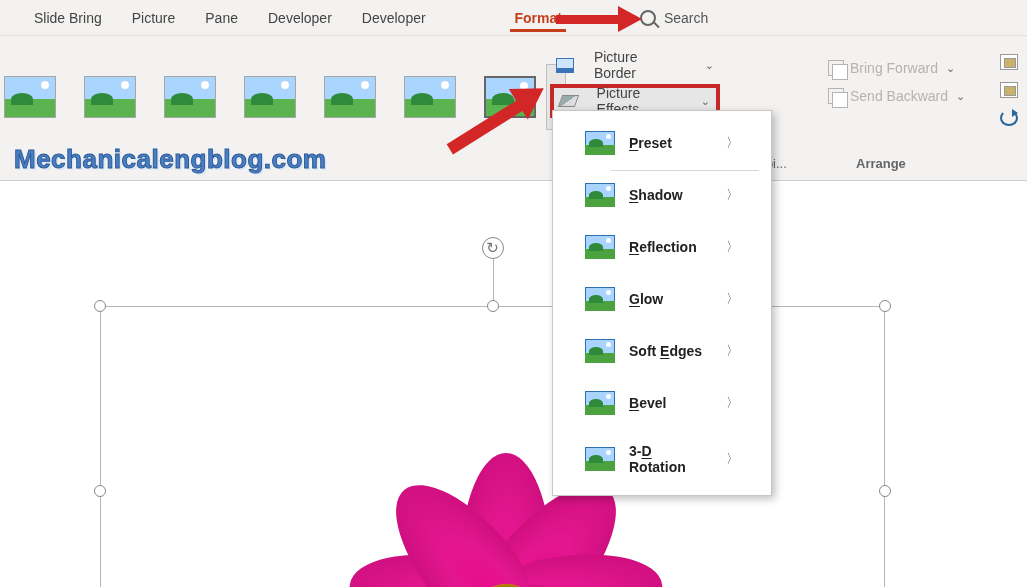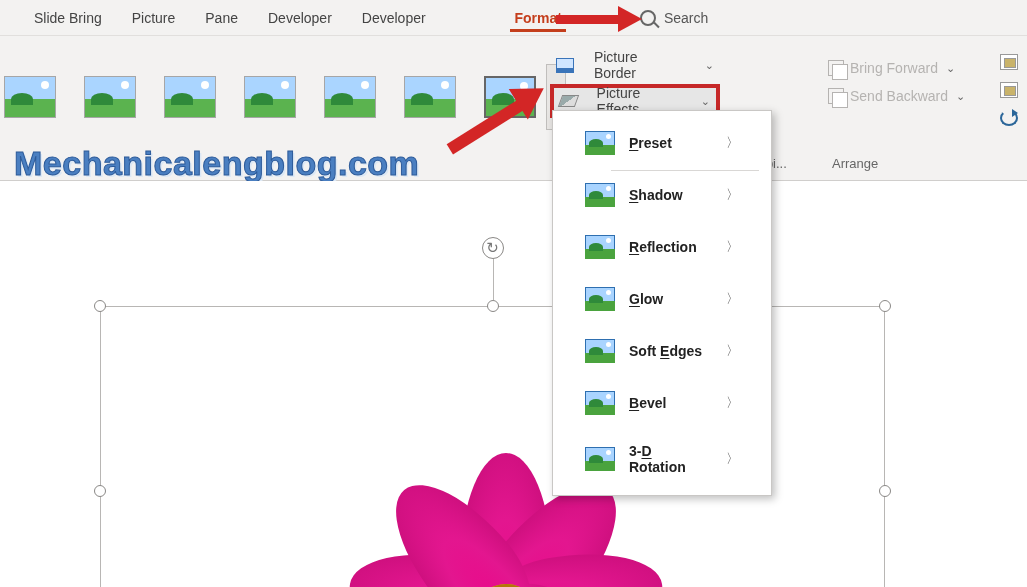--- a/index.html
+++ b/index.html
@@ -63,21 +63,21 @@
     width: 20px; height: 66px;
     background: #e8e6e4;
     border: 1px solid #c0bebc;
     display:flex; align-items:flex-end; justify-content:center;
     padding-bottom:4px;
     margin-left: -18px;
   }
   .watermark {
     position: absolute;
     top: 108px; left: 14px;
-    font-size: 34px;
+    font-size: 26px;
     font-weight: 700;
     color: #4a7fc1;
     -webkit-text-stroke: 1px #2c5a99;
     text-shadow: 0 0 1px #fff, 2px 2px 0 #dce8f5;
     letter-spacing: .5px;
     font-family: Arial, sans-serif;
   }
   
   .pic-tools {
     position: absolute;
@@ -317,21 +317,21 @@
       <span class="stack-sq"></span>
       <span>Bring Forward</span>
       <span class="caret">⌄</span>
     </div>
     <div class="arr-row disabled">
       <span class="stack-sq"></span>
       <span>Send Backward</span>
       <span class="caret">⌄</span>
     </div>
   </div>
-  <div class="group-label" style="left:832px;">Arrange</div>
+  <div class="group-label" style="left:856px;font-weight:bold;">Arrange</div>
 
   <div class="arr-extra">
     <div style="height:28px;"><span class="arr-ic"></span></div>
     <div style="height:28px;"><span class="arr-ic"></span></div>
     <div style="height:28px;"><span class="rotate-ic"></span></div>
   </div>
 </div>
 
 <div class="arrow-red arrow1">
   <div class="shaft"></div>

